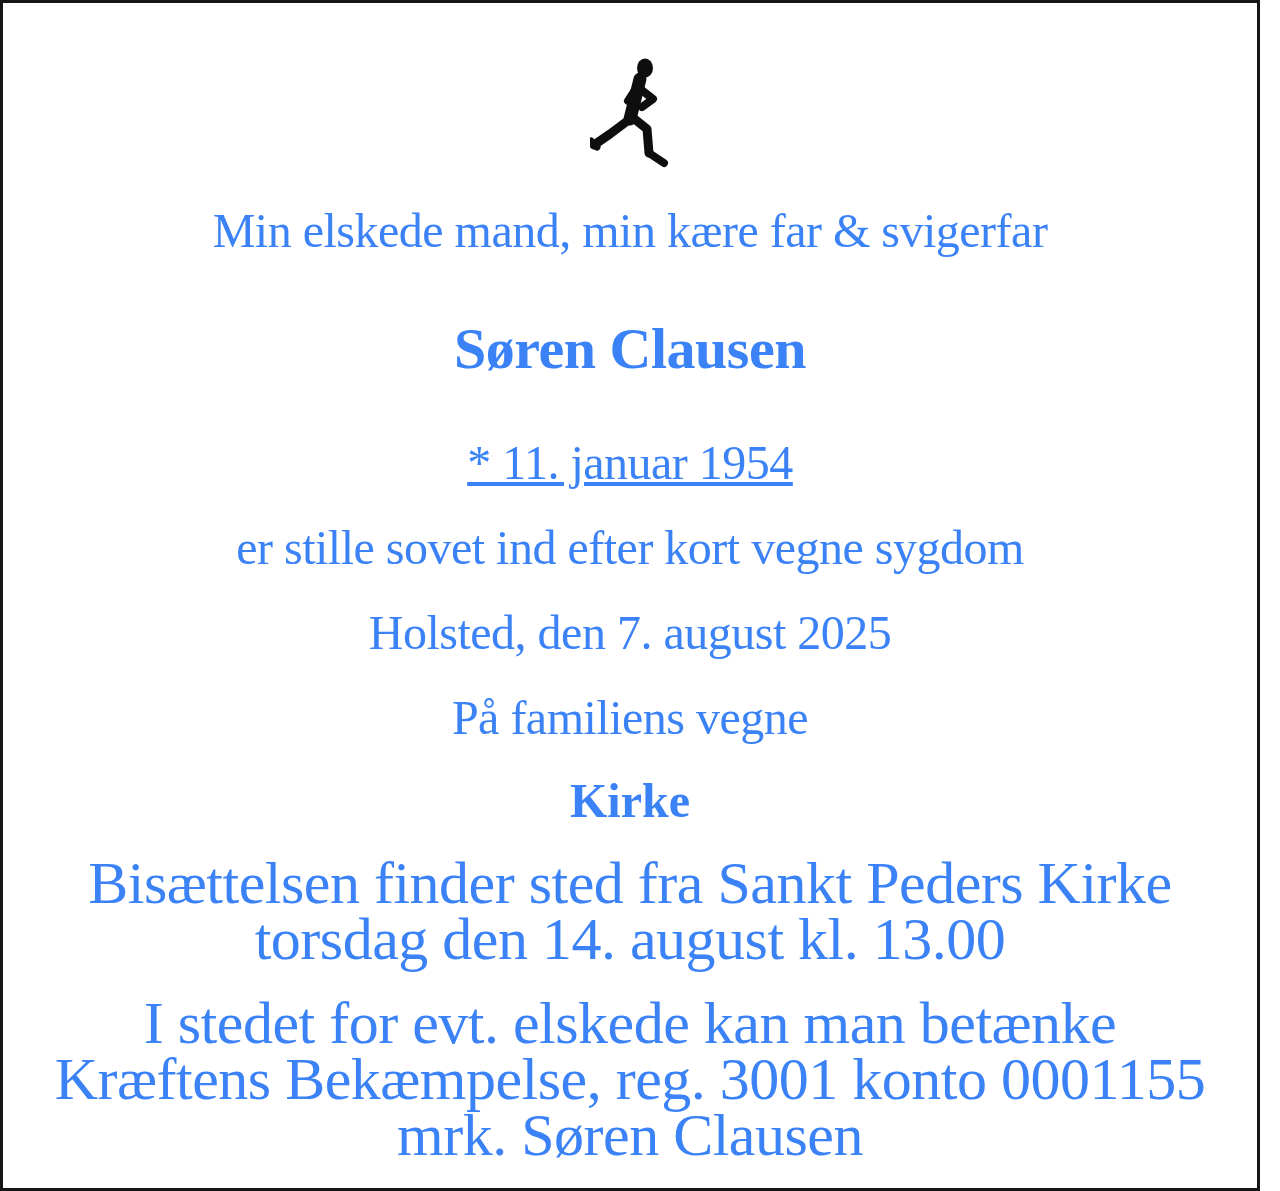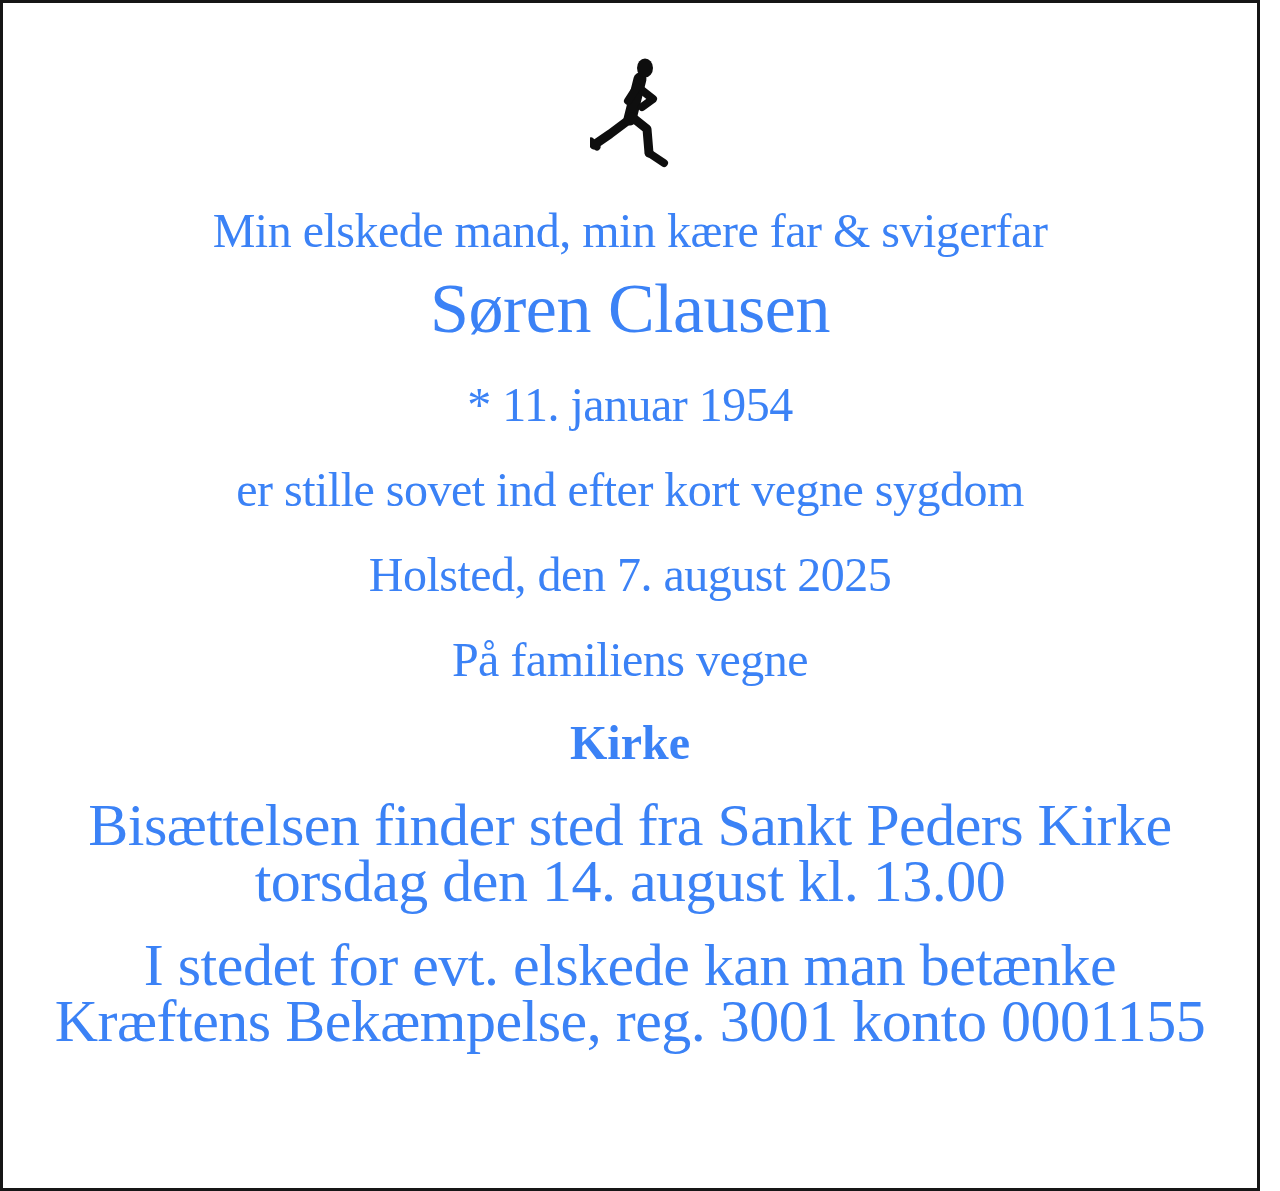--- a/index.html
+++ b/index.html
@@ -35,28 +35,28 @@
   }
   .line {
     font-size: 48px;
     line-height: 56px;
     letter-spacing: -0.5px;
     margin: 29px auto 0 auto;
     white-space: nowrap;
   }
   .intro      { margin-top: 32px; }
   .name {
-    font-size: 70px;
+    font-size: 58px;
     line-height: 68px;
-    font-weight: normal;
+    font-weight: bold;
     letter-spacing: -0.5px;
-    margin: 16px auto 0 auto;
+    margin: 56px auto 0 auto;
     white-space: nowrap;
   }
-  .birth      { margin-top: 34px; }
+  .birth      { margin-top: 52px; text-decoration: underline; }
   .sig {
     font-size: 48px;
     line-height: 52px;
     font-weight: bold;
     margin: 29px auto 0 auto;
   }
   .para {
     margin: 28px auto 0 auto;
   }
   .para .pline {
@@ -110,16 +110,17 @@
     <div class="sig">Kirke</div>
 
     <div class="para">
       <div class="pline">Bisættelsen finder sted fra Sankt Peders Kirke</div>
       <div class="pline">torsdag den 14. august kl. 13.00</div>
     </div>
 
     <div class="para">
       <div class="pline">I stedet for evt. elskede kan man betænke</div>
       <div class="pline">Kræftens Bekæmpelse, reg. 3001 konto 0001155</div>
+      <div class="pline">mrk. Søren Clausen</div>
     </div>
 
   </div>
 </div>
 
 </body></html>

